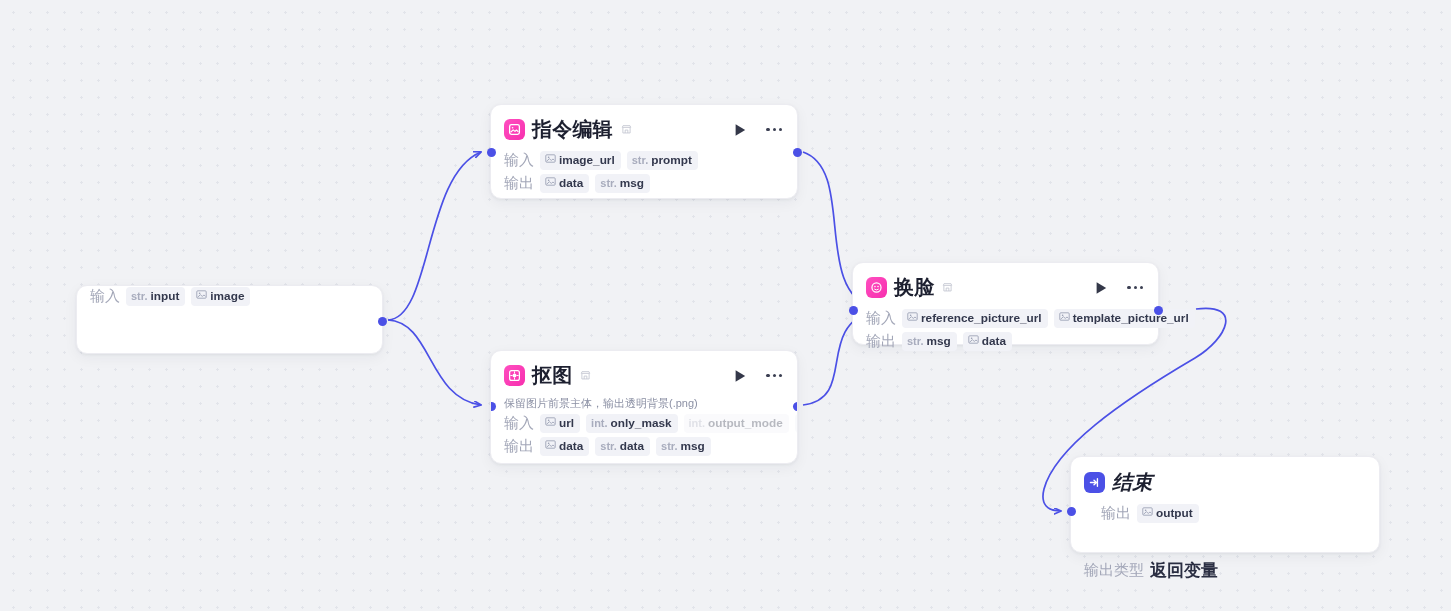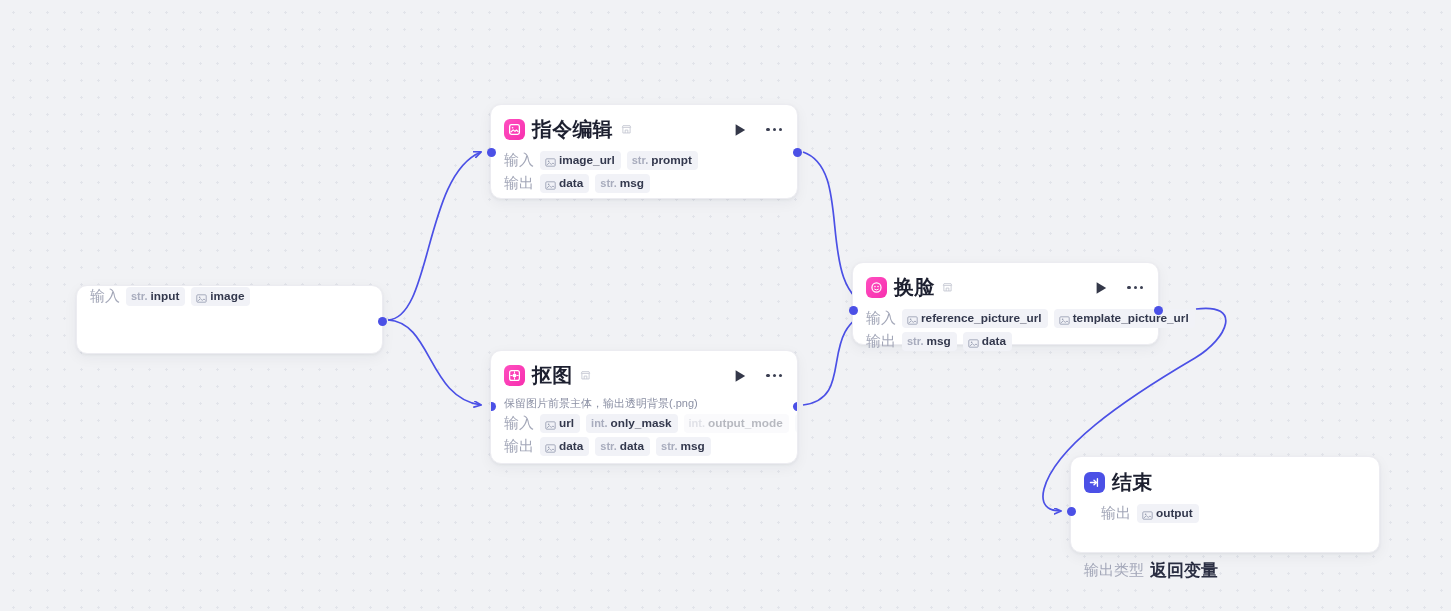--- a/index.html
+++ b/index.html
@@ -86,21 +86,21 @@
     gap: 6px;
     white-space: nowrap;
   }
   .io-label {
     font-size: 15px;
     color: #a3a7b8;
     flex: 0 0 auto;
   }
   .chip {
     display: inline-flex;
-    align-items: flex-end;
+    align-items: flex-start;
     gap: 3px;
     background: #f1f2f7;
     border-radius: 4px;
     padding: 2px 6px 2px 5px;
     font-size: 11.8px;
     font-weight: 700;
     color: #33384d;
     line-height: 15px;
   }
   .chip .ptype {
@@ -377,21 +377,21 @@
           <path d="M2.1,10.4 L5.6,7.3 L8,9.4 L10.2,7.6 L12,9.3" fill="none" stroke="#9aa0b4" stroke-width="1.1" stroke-linejoin="round"></path>
         </svg>
         <span>data</span>
       </span>
     </div>
     <span class="port" style="left:-4.5px; top:43px;"></span>
     <span class="port" style="right:-4.5px; top:43px;"></span>
   </div>
 
   <div class="node" id="node-end">
-    <div class="node-head" style="padding-top:12px;">
+    <div class="node-head" style="padding-top:12px;font-style:italic;">
       <span class="node-icon blue">
         <svg width="13" height="13" viewBox="0 0 16 16">
           <path d="M3,8 L10,8" stroke="#ffffff" stroke-width="1.7" stroke-linecap="round"></path>
           <path d="M7.4,5.1 L10.4,8 L7.4,10.9" fill="none" stroke="#ffffff" stroke-width="1.7" stroke-linecap="round" stroke-linejoin="round"></path>
           <path d="M11.6,3.4 L11.6,12.6" stroke="#ffffff" stroke-width="1.7" stroke-linecap="round"></path>
         </svg>
       </span>
       <span class="node-title">结束</span>
     </div>
     <div class="io-row">

